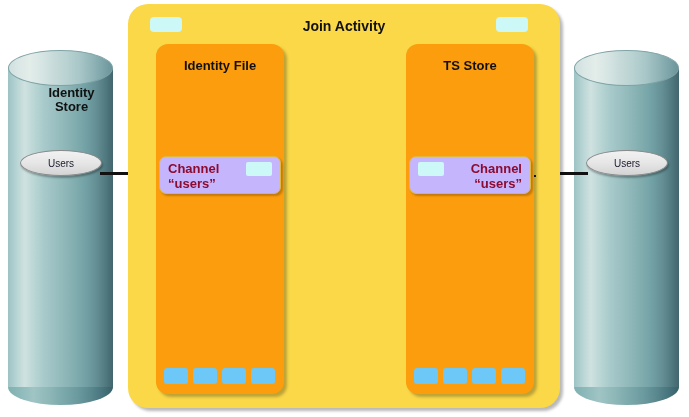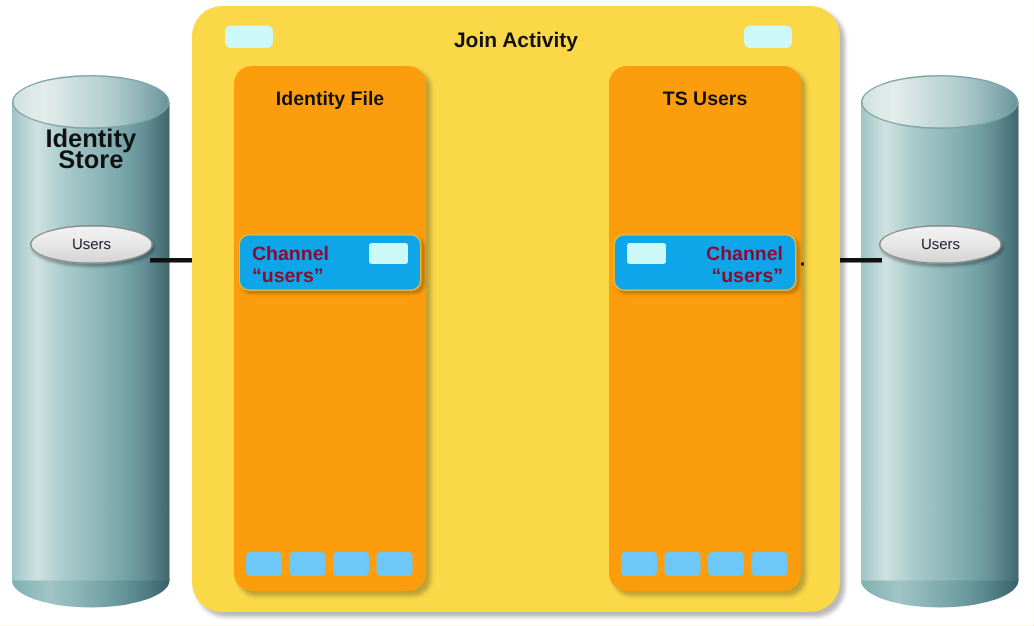--- a/index.html
+++ b/index.html
@@ -85,24 +85,25 @@
         #58868d 80%,
         #44707a 92%,
         #37616b 100%);
   }
   .cyl-label {
     position: absolute;
     left: 0;
     width: 100%;
     text-align: center;
     font-weight: bold;
-    font-size: 17px;
+    font-size: 13px;
     color: #111111;
     line-height: 14px;
     white-space: pre-line;
+    padding-left: 11px;
   }
   .cyl-pill {
     position: absolute;
     border-radius: 50%;
     background: linear-gradient(to bottom, #f2f2f2 0%, #e6e6e6 50%, #d4d4d4 100%);
     border: 1px solid #8a8a8a;
     box-sizing: border-box;
     display: flex;
     align-items: center;
     justify-content: center;
@@ -164,21 +165,21 @@
     font-size: 13px;
     color: #111111;
   }
 
   
   .channel {
     position: absolute;
     top: 112px;
     width: 122px;
     height: 38px;
-    background: #0ea5e9;
+    background: #c4b5fd;
     border: 1px solid #e0b840;
     border-radius: 7px;
     box-sizing: border-box;
     box-shadow: 2px 2px 2px rgba(0,0,0,0.22);
   }
   #channel-identity { left: 3px;  }
   #channel-ts       { left: 3px;  }
   .channel-text {
     position: absolute;
     top: 4px;
@@ -288,21 +289,21 @@
         <div class="chip"></div>
         <div class="chip"></div>
         <div class="chip"></div>
       </div>
     </div>
 
     <div id="corresponding-label">Corresponding</div>
     <div id="corresponding-line"></div>
 
     <div class="port" id="port-ts">
-      <div class="port-title">TS Users</div>
+      <div class="port-title">TS Store</div>
 
       <div class="channel" id="channel-ts">
         <div class="channel-text">Channel
 “users”</div>
         <div class="channel-chip"></div>
       </div>
 
       <div class="chip-row" id="chips-ts">
         <div class="chip"></div>
         <div class="chip"></div>

